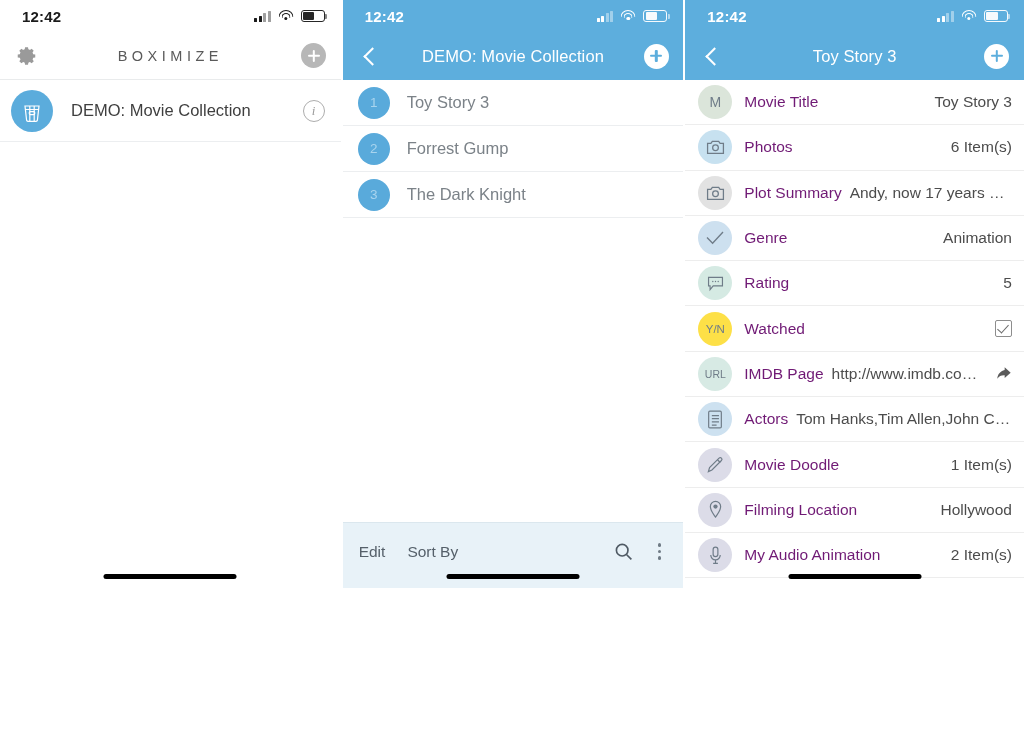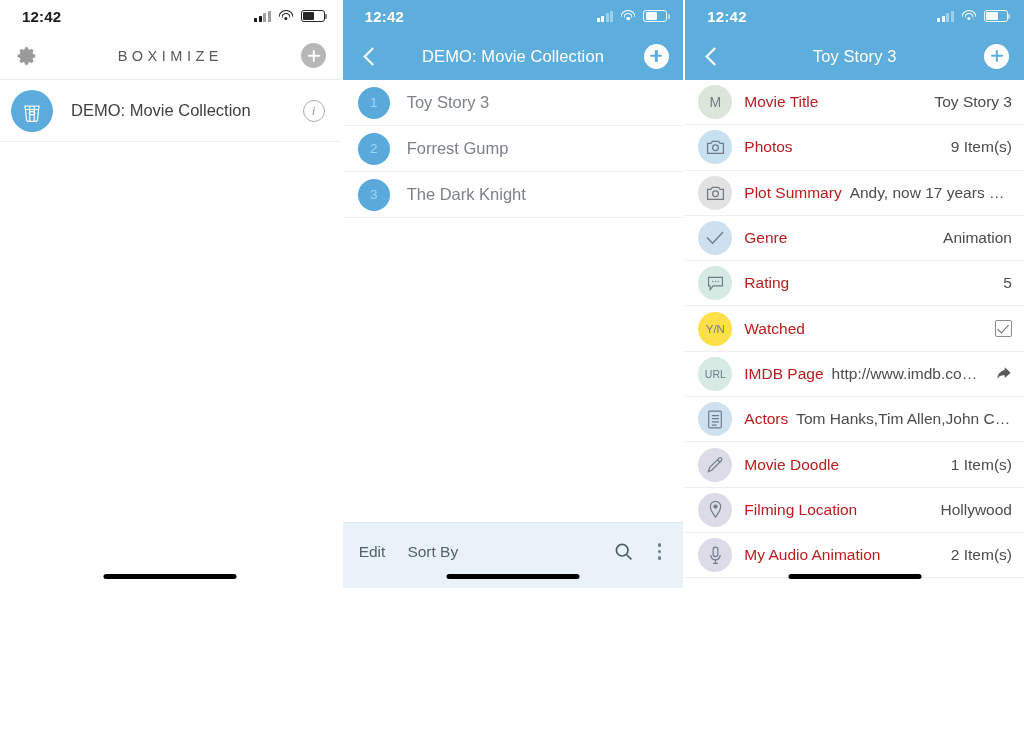--- a/index.html
+++ b/index.html
@@ -82,21 +82,21 @@
 
   
   .rec-row { height: 46px; display: flex; align-items: center; padding: 0 10px 0 15px; border-bottom: 1px solid #eceef0; }
   .rec-badge { width: 32px; height: 32px; border-radius: 50%; background: #59aadb; color: #a8d4ee; font-size: 13.5px; display: flex; align-items: center; justify-content: center; flex: 0 0 32px; }
   .rec-name { margin-left: 17px; font-size: 16.5px; color: #7b8288; }
 
   
   .fld-row { height: 45.3px; display: flex; align-items: center; padding: 0 12px 0 13px; border-bottom: 1px solid #ededed; }
   .fld-icon { width: 34px; height: 34px; border-radius: 50%; flex: 0 0 34px; display: flex; align-items: center; justify-content: center; color: #6f7c88; font-size: 12.5px; }
   .fld-icon svg { display: block; }
-  .fld-label { margin-left: 12px; font-size: 15.5px; color: #b91c1c; white-space: nowrap; }
+  .fld-label { margin-left: 12px; font-size: 15.5px; color: #701a75; white-space: nowrap; }
   .fld-value { margin-left: auto; font-size: 15.5px; color: #4c4c4c; white-space: nowrap; overflow: hidden; text-overflow: ellipsis; padding-left: 8px; }
   .share-arrow { margin-left: 8px; width: 16px; height: 16px; color: #5a5a5a; flex: 0 0 16px; }
   .chk { margin-left: auto; width: 17px; height: 17px; border: 1.5px solid #8d8d8d; border-radius: 2px; position: relative; }
   .chk::after { content: ""; position: absolute; left: 4.5px; top: 1px; width: 5px; height: 10px; border: solid #6a6a6a; border-width: 0 1.7px 1.7px 0; transform: rotate(42deg); }
 
   
   .toolbar { position: absolute; left: 0; right: 0; bottom: 0; height: 66px; background: #e8f2f8; border-top: 1px solid #dbe7ee; display: flex; align-items: center; padding: 0 16px; }
   .toolbar.plain { background: #ffffff; border-top: none; }
   .tb-text { font-size: 15.5px; color: #55606a; }
   .tb-gap { width: 22px; }
@@ -275,21 +275,21 @@
     </div>
 
     <div class="fld-row">
       <div class="fld-icon" style="background:#c7e1f0">
         <svg width="19" height="16" viewBox="0 0 24 20" fill="none" stroke="currentColor" stroke-width="1.6">
             <path d="M2 5.5h4.2L8 3h8l1.8 2.5H22V18H2z"></path>
             <circle cx="12" cy="11" r="3.6"></circle>
           </svg>
       </div>
       <div class="fld-label">Photos</div>
-      <div class="fld-value">9 Item(s)</div>
+      <div class="fld-value">6 Item(s)</div>
     </div>
 
     <div class="fld-row">
       <div class="fld-icon" style="background:#e2e2e2">
         <svg width="19" height="16" viewBox="0 0 24 20" fill="none" stroke="currentColor" stroke-width="1.6">
             <path d="M2 5.5h4.2L8 3h8l1.8 2.5H22V18H2z"></path>
             <circle cx="12" cy="11" r="3.6"></circle>
           </svg>
       </div>
       <div class="fld-label">Plot Summary</div>

